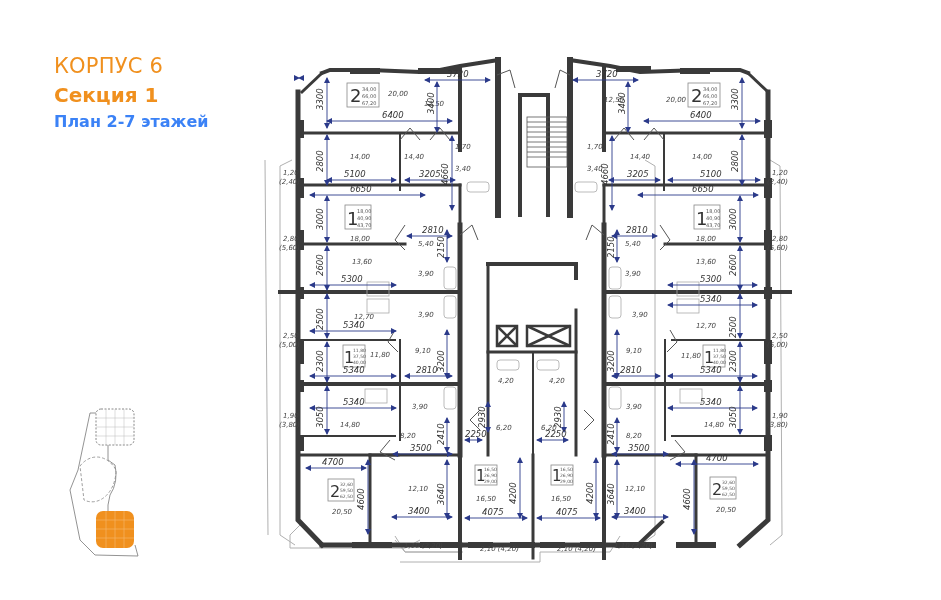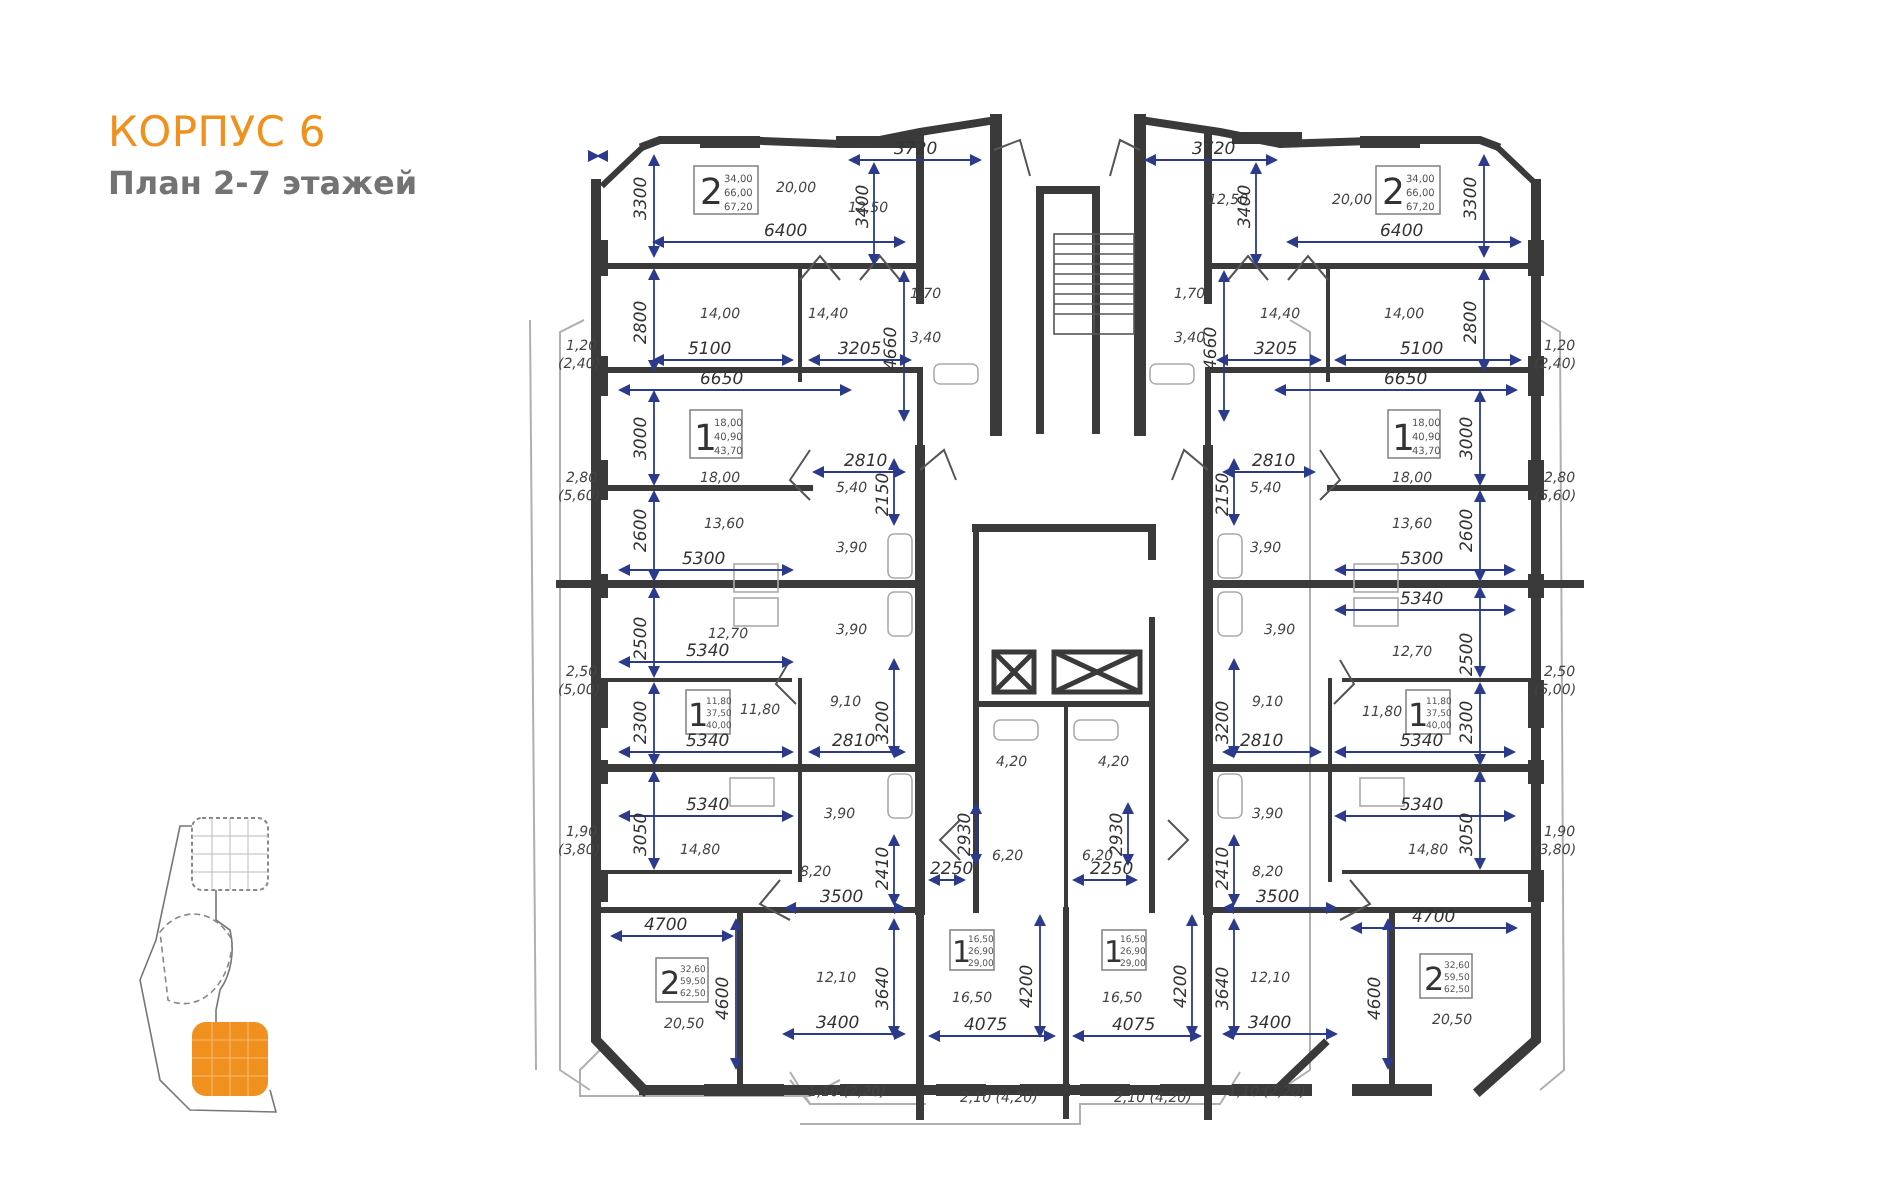--- a/index.html
+++ b/index.html
@@ -1,28 +1,29 @@
 <!DOCTYPE html>
 <html><head>
 <meta charset="utf-8">
 <style>
   html, body { margin:0; padding:0; background:#ffffff; }
   body { width:941px; height:600px; position:relative; overflow:hidden; font-family:"Liberation Sans", sans-serif; }
   .titles { position:absolute; left:54px; top:52px; }
   .t1 { color:#f0901e; font-weight:normal; font-size:21px; line-height:28px; font-family:"DejaVu Sans", sans-serif; letter-spacing:0.2px; }
   .t2 { color:#f0901e; font-weight:bold; font-size:20px; line-height:30px; font-family:"DejaVu Sans", sans-serif; }
-  .t3 { color:#737373; font-weight:bold; font-size:16px; line-height:24px; font-family:"DejaVu Sans", sans-serif; }
+  .t3 { color:#3b82f6; font-weight:bold; font-size:16px; line-height:24px; font-family:"DejaVu Sans", sans-serif; }
   svg text { font-family:"DejaVu Sans", sans-serif; }
   .plan { position:absolute; left:0; top:0; }
 </style>
 </head>
 <body>
 
 <div class="titles">
   <div class="t1">КОРПУС 6</div>
+  <div class="t2">Секция 1</div>
   <div class="t3">План 2-7 этажей</div>
 </div>
 
 <svg class="plan" width="941" height="600" viewBox="0 0 941 600">
   <defs>
     <marker id="arr" markerWidth="6" markerHeight="6" refX="5" refY="3" orient="auto" markerUnits="userSpaceOnUse">
       <path d="M0,0 L6,3 L0,6 z" fill="#2b3a8a"></path>
     </marker>
     <marker id="arrs" markerWidth="6" markerHeight="6" refX="1" refY="3" orient="auto" markerUnits="userSpaceOnUse">
       <path d="M6,0 L0,3 L6,6 z" fill="#2b3a8a"></path>

